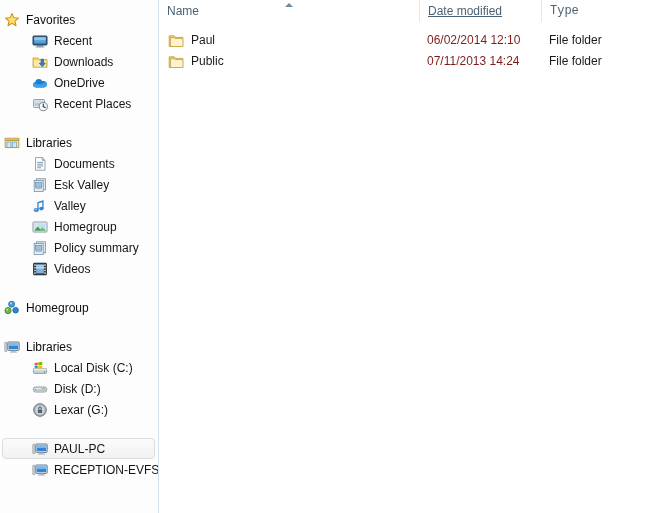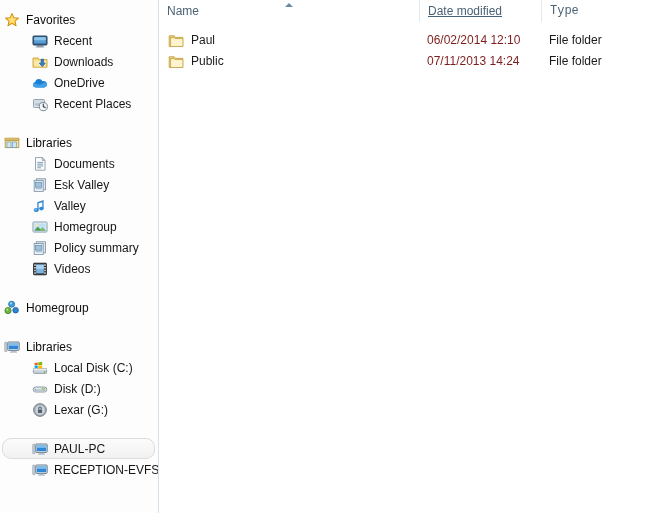--- a/index.html
+++ b/index.html
@@ -47,21 +47,21 @@
     box-sizing: border-box;
     white-space: nowrap;
     position: relative;
   }
   .nav-row.root { padding-left: 4px; }
   .nav-row.child { padding-left: 32px; }
 
   .nav-row.selected {
     background: linear-gradient(to bottom, #fbfbfb 0%, #f2f2f2 100%);
     border: 1px solid #dcdcdc;
-    border-radius: 9px;
+    border-radius: 4px;
     margin: 0 3px 0 2px;
     padding-left: 29px;
     height: 21px;
   }
 
   .nav-icon {
     width: 16px;
     height: 16px;
     margin-right: 6px;
     flex: 0 0 16px;

